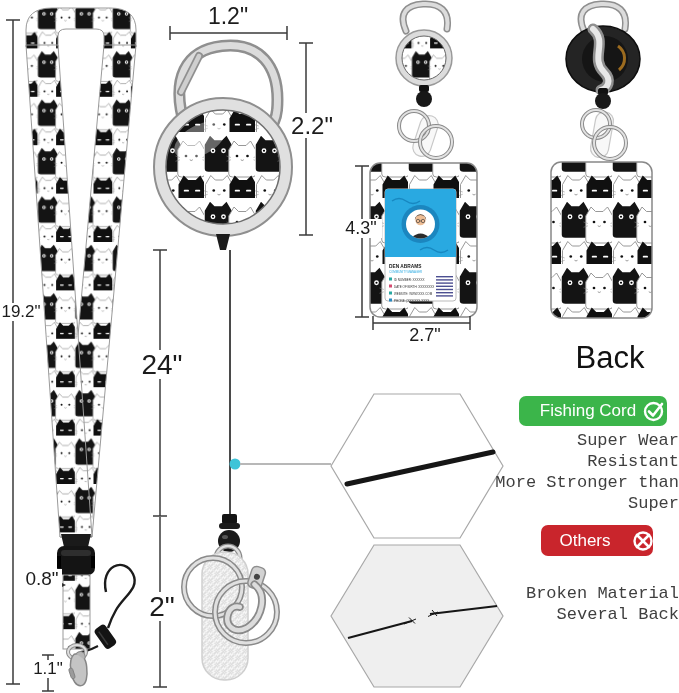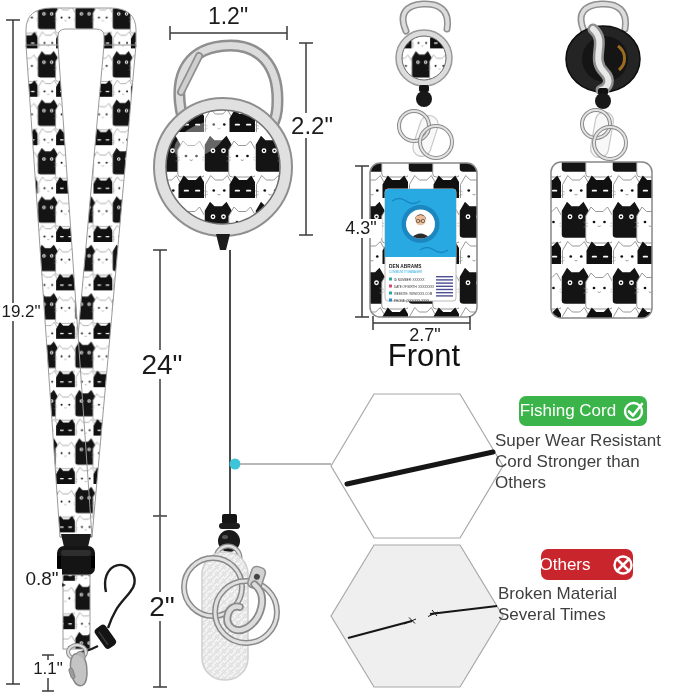--- a/index.html
+++ b/index.html
@@ -4,24 +4,24 @@
 <style>
   html,body{margin:0;padding:0;background:#fff;}
   #canvas{position:relative;width:679px;height:693px;background:#fff;overflow:hidden;
           font-family:"Liberation Sans",sans-serif;color:#1c1c1c;}
   svg.art{position:absolute;left:0;top:0;}
   .mlabel{position:absolute;font-size:17px;line-height:1.05;color:#1c1c1c;
           text-align:center;background:#fff;z-index:3;}
   .mlabel.nobg{background:transparent;}
   .viewlabel{position:absolute;font-size:31px;color:#111;text-align:center;z-index:3;}
   .pill{position:absolute;display:flex;align-items:center;justify-content:center;
-        gap:6px;border-radius:7px;color:#fff;font-size:17px;z-index:3;}
+        gap:6px;border-radius:7px;color:#fff;font-size:17px;z-index:3;padding-left:20px;}
   .pill svg{flex:0 0 auto;}
-  .cmp-text{position:absolute;text-align:left;font-size:17px;line-height:21px;
-            color:#3f3f3f;z-index:3;}
+  .cmp-text{position:absolute;text-align:right;font-size:17px;line-height:21px;
+            color:#3f3f3f;z-index:3;font-family:Liberation Mono, monospace;}
 </style>
 </head>
 <body>
 
 <div id="canvas">
 
 <svg class="art" width="679" height="693" viewBox="0 0 679 693">
   <defs>
     <path id="catShape" d="M0,14 L7,2 L13,8 L23,8 L29,2 L36,14 L36,46 Q36,50 31,50 L5,50 Q0,50 0,46 Z"></path>
     <g id="bcat">
@@ -272,40 +272,40 @@
 <div class="mlabel" style="left:0px;top:303px;width:42px;">19.2"</div>
 <div class="mlabel" style="left:22px;top:569px;width:40px;font-size:19px;">0.8"</div>
 <div class="mlabel" style="left:30px;top:660px;width:36px;">1.1"</div>
 <div class="mlabel nobg" style="left:198px;top:4px;width:60px;font-size:23px;">1.2"</div>
 <div class="mlabel" style="left:288px;top:113px;width:48px;font-size:24px;">2.2"</div>
 <div class="mlabel" style="left:140px;top:350px;width:44px;font-size:28px;">24"</div>
 <div class="mlabel" style="left:145px;top:592px;width:34px;font-size:28px;">2"</div>
 <div class="mlabel" style="left:340px;top:219px;width:42px;font-size:18px;">4.3"</div>
 <div class="mlabel nobg" style="left:400px;top:326px;width:50px;font-size:18px;">2.7"</div>
 
-<div class="viewlabel" style="left:368px;top:338px;width:112px;">Front</div>
+<div class="viewlabel" style="left:562px;top:340px;width:96px;">Back</div>
 
 <div class="pill" style="left:519px;top:396px;width:128px;height:30px;background:#3bb54a;">
   <span>Fishing Cord</span>
   <svg width="24" height="24" viewBox="0 0 24 24">
     <circle cx="11.5" cy="12.5" r="8.5" fill="none" stroke="#fff" stroke-width="2.4"></circle>
     <polyline points="7,12.5 11,16.5 20,5" fill="none" stroke="#fff" stroke-width="2.6" stroke-linecap="round" stroke-linejoin="round"></polyline>
   </svg>
 </div>
 <div class="cmp-text" style="left:495px;top:430px;width:184px;">
   <div>Super Wear Resistant</div>
-  <div>Cord Stronger than Others</div>
-</div>
-
-<div class="pill" style="left:541px;top:549px;width:92px;height:31px;background:#c9252c;gap:20px;">
+  <div>More Stronger than Super</div>
+</div>
+
+<div class="pill" style="left:541px;top:525px;width:92px;height:31px;background:#c9252c;gap:20px;">
   <span>Others</span>
   <svg width="24" height="24" viewBox="0 0 24 24">
     <circle cx="12" cy="12" r="8.5" fill="none" stroke="#fff" stroke-width="2.4"></circle>
     <line x1="6" y1="6" x2="18" y2="18" stroke="#fff" stroke-width="2.6" stroke-linecap="round"></line>
     <line x1="18" y1="6" x2="6" y2="18" stroke="#fff" stroke-width="2.6" stroke-linecap="round"></line>
   </svg>
 </div>
 <div class="cmp-text" style="left:498px;top:583px;width:181px;">
   <div>Broken Material</div>
-  <div>Several Times</div>
+  <div>Several Back</div>
 </div>
 
 </div>
 
 </body></html>

